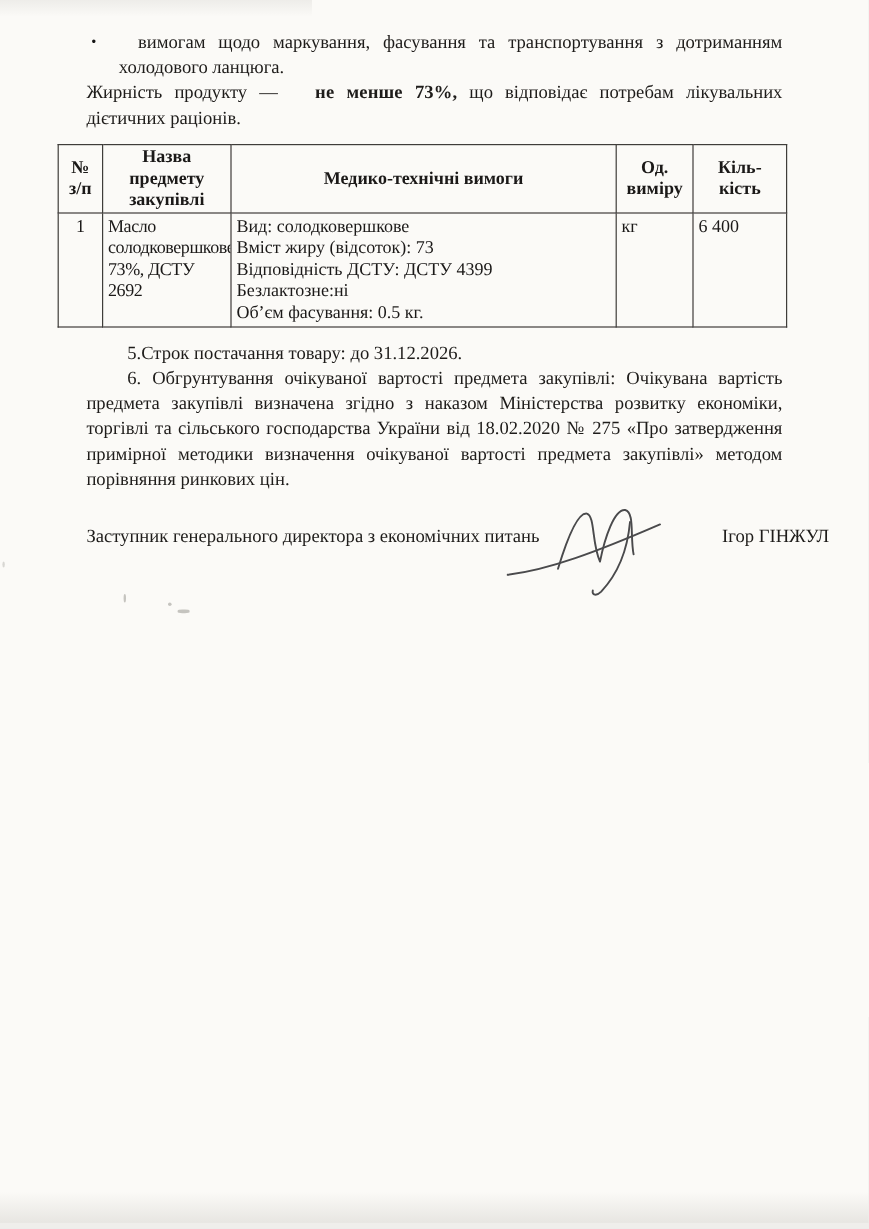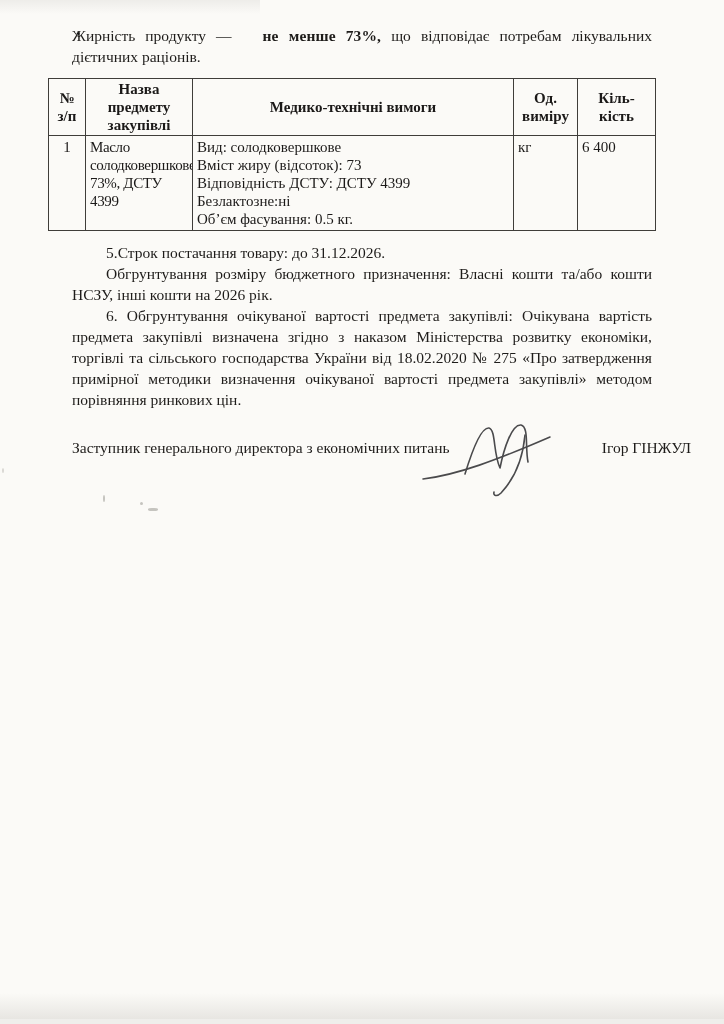--- a/index.html
+++ b/index.html
@@ -71,20 +71,21 @@
 </head>
 <body>
 
 <div class="page">
   <div class="scan-top-shade"></div>
 
   <div class="content">
 
     <div class="bullet-para">
       <span class="bullet-marker">•</span>
+      <span>вимогам щодо маркування, фасування та транспортування з дотриманням холодового ланцюга.</span>
     </div>
 
     <div class="fat-note"><span>Жирність продукту — </span><b>не менше 73%,</b><span> що відповідає потребам лікувальних дієтичних раціонів.</span></div>
 
     <table class="procurement">
       <colgroup>
         <col style="width:37px">
           <col style="width:107px">
           <col style="width:321px">
         <col style="width:64px">
@@ -99,37 +100,36 @@
           <th>Медико-технічні вимоги</th>
           <th>Од.
 виміру</th>
           <th>Кіль-
 кість</th>
         </tr>
       </thead>
       <tbody>
         <tr>
           <td class="cell-num">1</td>
-          <td class="cell-name">Масло солодковершкове 73%, ДСТУ 4399</td>
+          <td class="cell-name">Масло солодковершкове 73%, ДСТУ 2692</td>
           <td class="cell-specs">
             <div>Вид: солодковершкове</div>
             <div>Вміст жиру (відсоток): 73</div>
             <div>Відповідність ДСТУ: ДСТУ 4399</div>
             <div>Безлактозне:ні</div>
             <div>Об’єм фасування: 0.5 кг.</div>
           </td>
           <td class="cell-unit">кг</td>
           <td class="cell-qty">6 400</td>
         </tr>
       </tbody>
     </table>
 
     <div class="paras">
       <p>5.Строк постачання товару: до 31.12.2026.</p>
-      <p>Обгрунтування розміру бюджетного призначення: Власні кошти та/або кошти НСЗУ, інші кошти на 2026 рік.</p>
       <p>6. Обгрунтування очікуваної вартості предмета закупівлі: Очікувана вартість предмета закупівлі визначена згідно з наказом Міністерства розвитку економіки, торгівлі та сільського господарства України від 18.02.2020 № 275 «Про затвердження примірної методики визначення очікуваної вартості предмета закупівлі» методом порівняння ринкових цін.</p>
     </div>
 
     <div class="sig-row">
       <span class="sig-title">Заступник генерального директора з економічних питань</span>
       <svg class="sig-scribble" viewBox="0 0 142 84" aria-hidden="true">
         <path d="M 1 64 C 35 60, 75 45, 128 22"></path>
         <path d="M 43 59 C 50 36, 59 12, 67 13 C 74 15, 71 38, 78 53 C 82 33, 90 9, 99 10 C 107 12, 103 32, 106 47"></path>
         <path d="M 103 20 C 101 42, 94 62, 79 78 C 75 82, 71 81, 72 77"></path>
       </svg>

